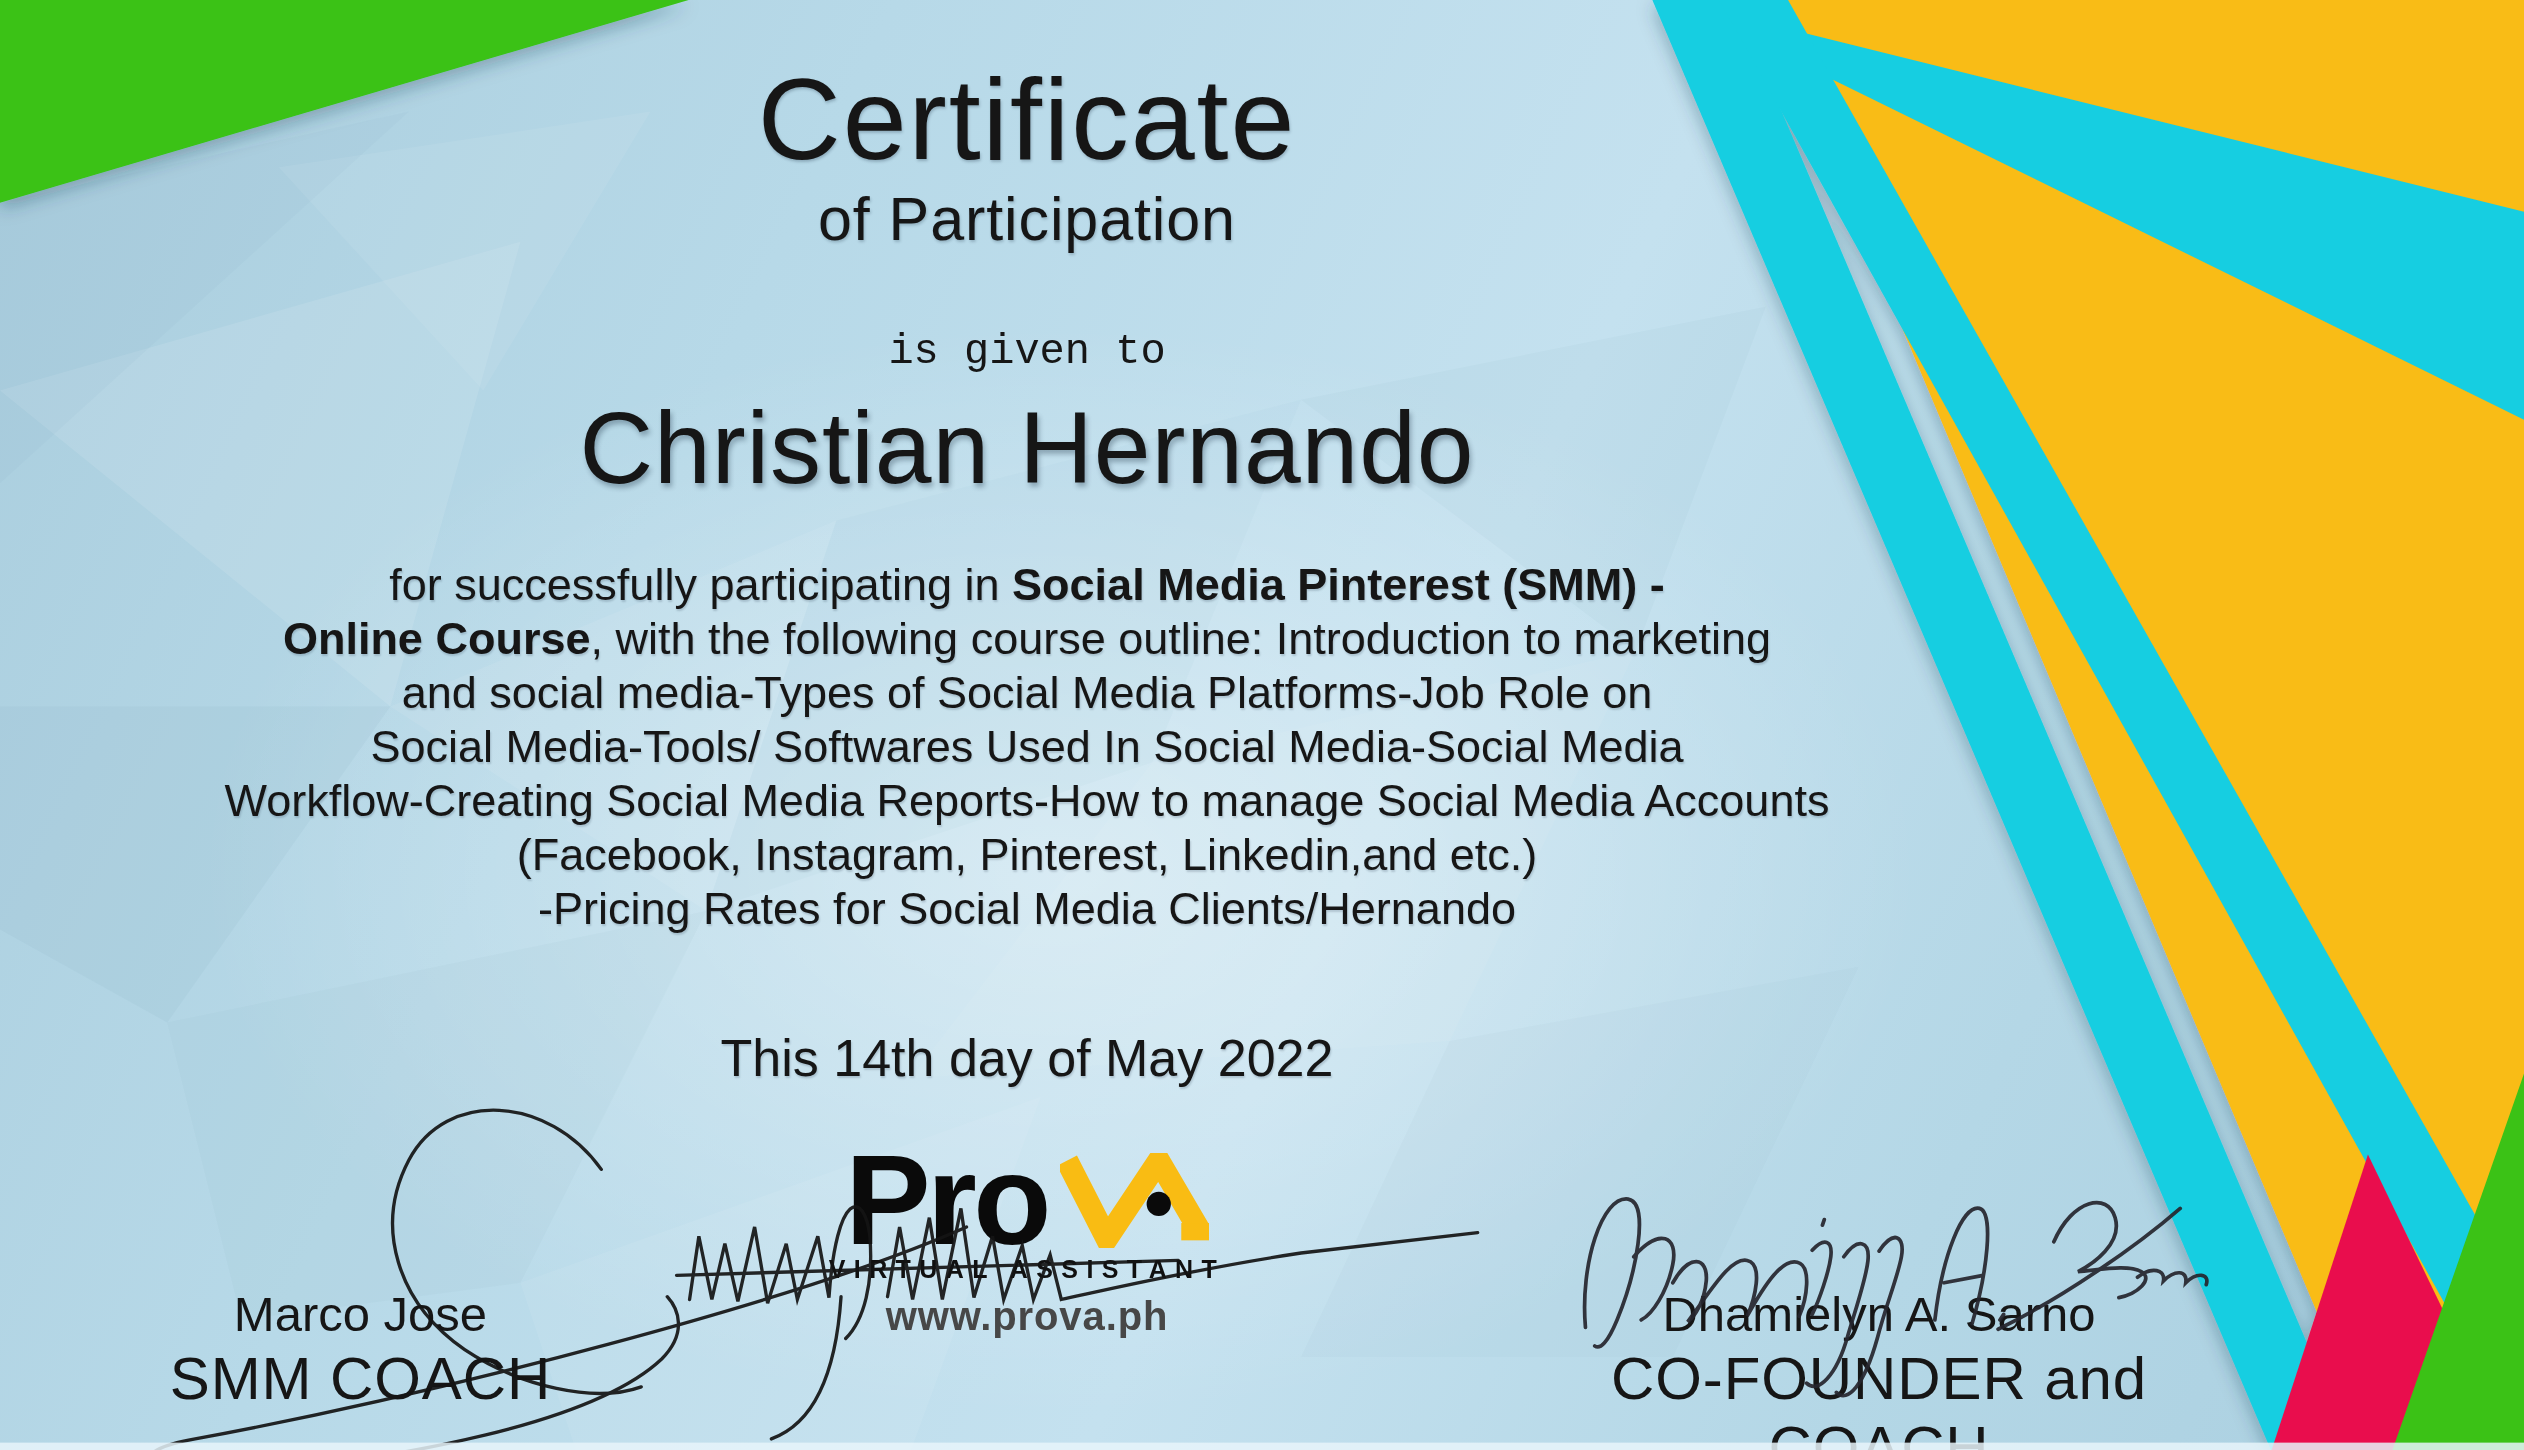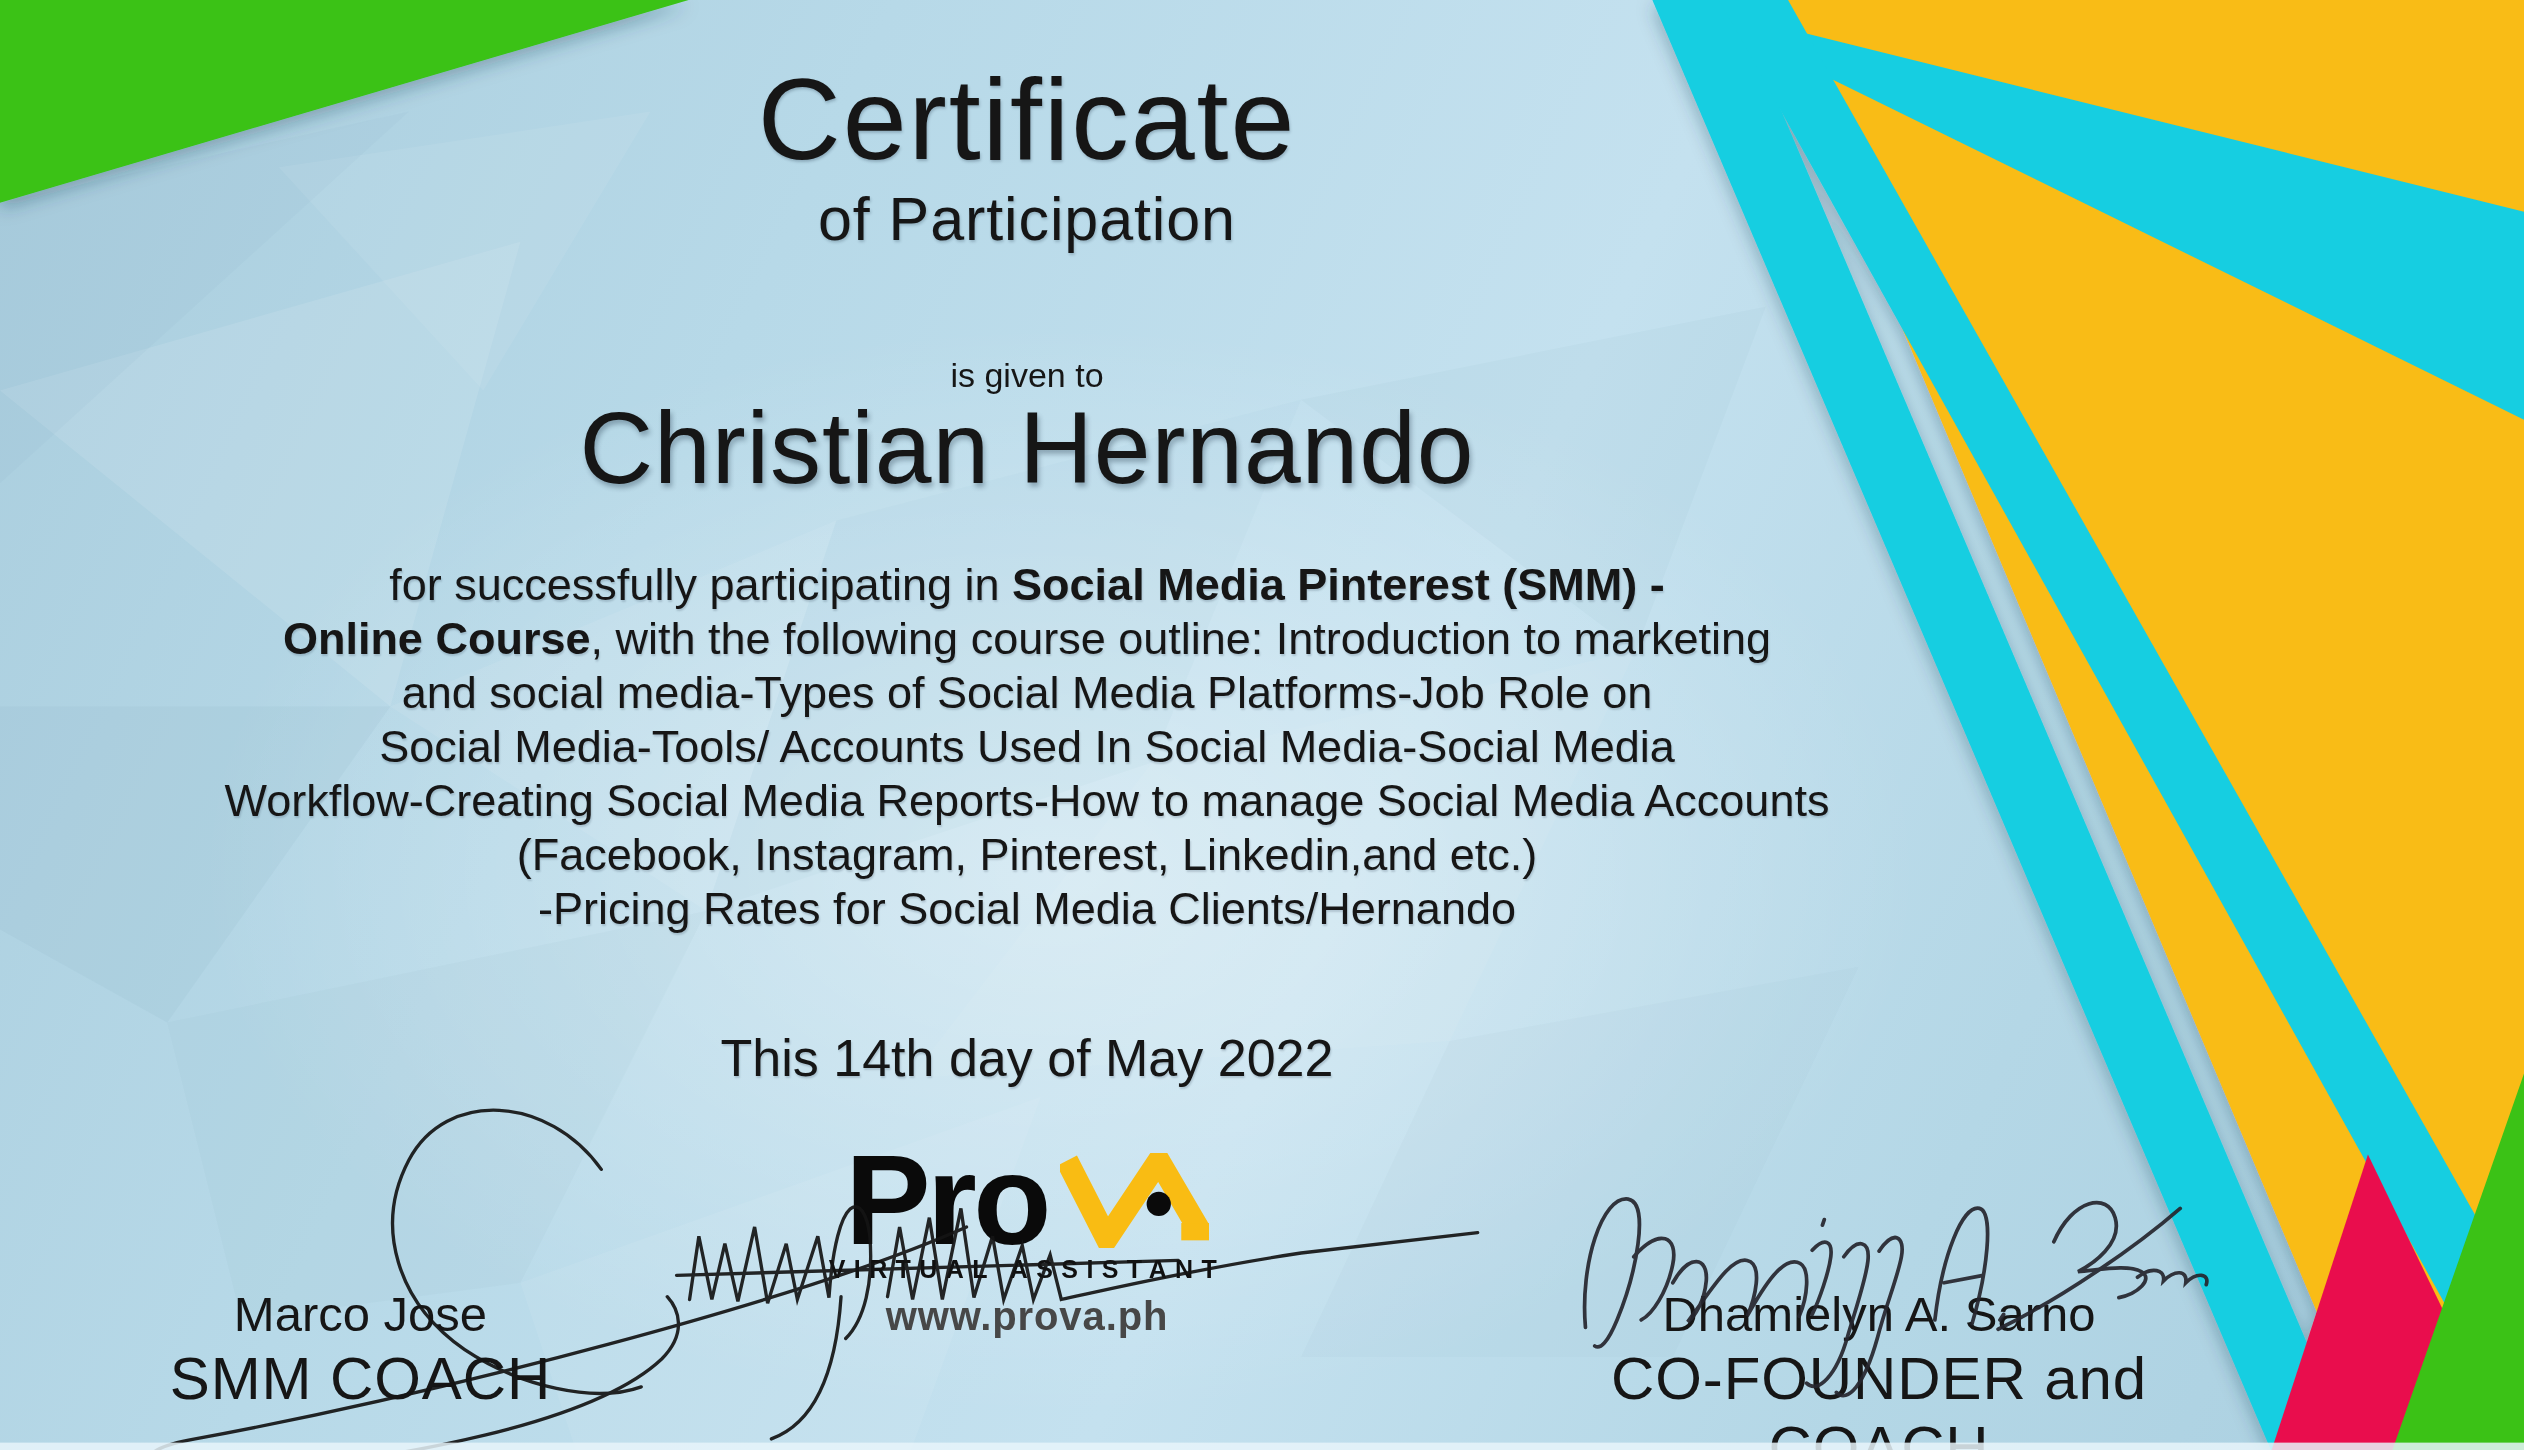--- a/index.html
+++ b/index.html
@@ -11,21 +11,21 @@
       linear-gradient(115deg,#a9cddd 0%,#b7d9e8 28%,#c4e1ef 55%,#b4d7e6 78%,#aacfe0 100%);
   }
   .abs{position:absolute;}
   .col{left:0;width:2054px;text-align:center;}
   .lay{width:100%;height:100%;left:0;top:0;}
   .deco{z-index:1;}
   .txt{z-index:2;}
   .over{z-index:3;pointer-events:none;}
   .title{top:59px;font-size:115px;font-weight:400;letter-spacing:1.9px;line-height:1.05;text-shadow:0.9px 1.9px 2.8px rgba(20,40,60,.25);}
   .subtitle{top:184px;font-size:61px;font-weight:400;letter-spacing:0.9px;text-shadow:0.9px 1.9px 2.8px rgba(20,40,60,.22);}
-  .given{top:356px;font-size:34px;font-family:Liberation Sans, sans-serif;}
+  .given{top:328px;font-size:42px;font-family:Liberation Mono, monospace;}
   .name{top:390px;font-size:102px;font-weight:400;letter-spacing:0.9px;text-shadow:1.9px 3.7px 5.6px rgba(20,40,60,.32);}
   .bodytext{top:558px;font-size:45px;line-height:54px;text-shadow:0.9px 1.9px 1.9px rgba(20,40,60,.18);}
   .bodytext b{font-weight:700;}
   .dateline{top:1028px;font-size:52px;text-shadow:0.9px 1.9px 1.9px rgba(20,40,60,.18);}
   .logo{top:1149px;}
   .logo-row{display:flex;align-items:flex-end;justify-content:center;gap:12px;height:99px;}
   .pro{font-size:128px;font-weight:700;line-height:.76;letter-spacing:-3.7px;color:#0a0a0a;}
   .tagline{margin-top:7.4px;font-size:25px;font-weight:700;letter-spacing:8.4px;color:#101010;}
   .site{margin-top:9.3px;font-size:40px;font-weight:700;letter-spacing:0.9px;color:#474747;}
   .sig-block{text-align:center;}
@@ -74,21 +74,21 @@
   <div class="abs lay txt">
     <div class="abs col title">Certificate</div>
     <div class="abs col subtitle">of Participation</div>
     <div class="abs col given">is given to</div>
     <div class="abs col name">Christian Hernando</div>
 
     <div class="abs col bodytext">
       <div><span>for successfully participating in </span><b>Social Media Pinterest (SMM) -</b></div>
       <div><b>Online Course</b><span>, with the following course outline: Introduction to marketing</span></div>
       <div>and social media-Types of Social Media Platforms-Job Role on</div>
-      <div>Social Media-Tools/ Accounts Used In Social Media-Social Media</div>
+      <div>Social Media-Tools/ Softwares Used In Social Media-Social Media</div>
       <div>Workflow-Creating Social Media Reports-How to manage Social Media Accounts</div>
       <div>(Facebook, Instagram, Pinterest, Linkedin,and etc.)</div>
       <div>-Pricing Rates for Social Media Clients/Hernando</div>
     </div>
 
     <div class="abs col dateline">This 14th day of May 2022</div>
 
     <div class="abs col logo">
       <div class="logo-row">
         <span class="pro">Pro</span>

